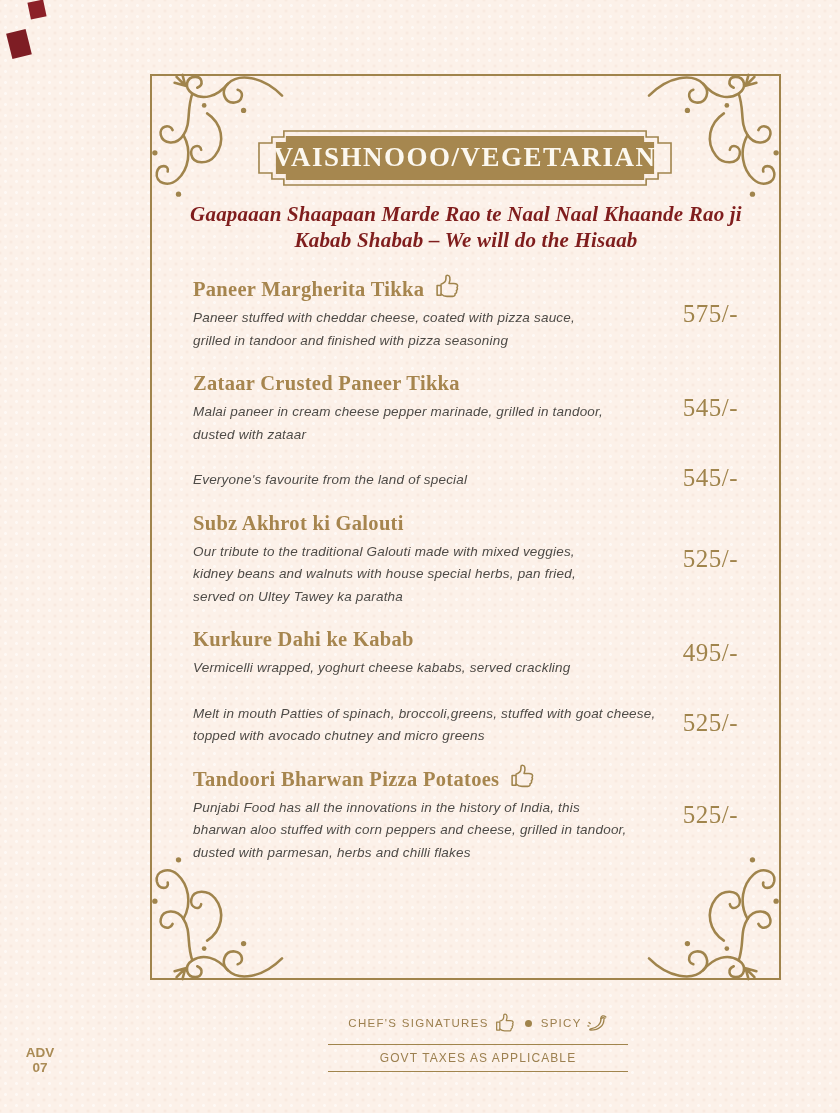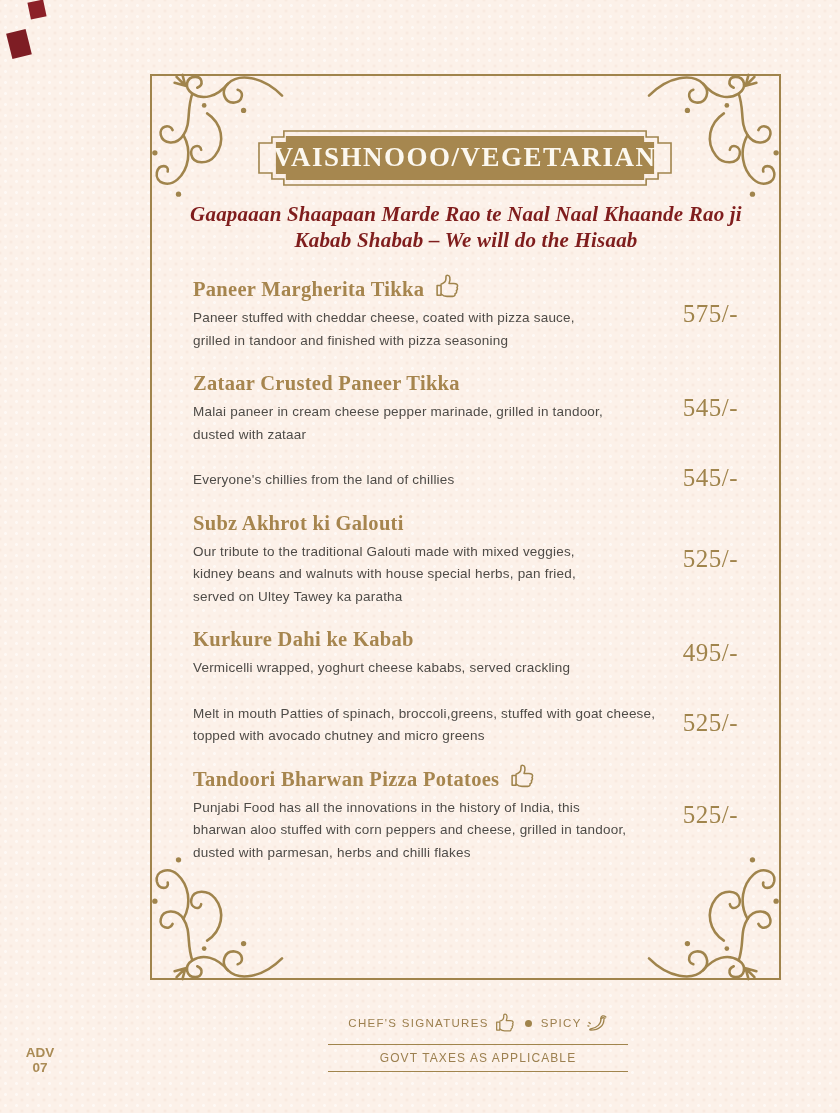--- a/index.html
+++ b/index.html
@@ -52,21 +52,21 @@
   .item{ display:flex; align-items:center; margin-bottom:18px; }
   .item-main{ flex:1 1 auto; }
   .item-title-row{ display:flex; align-items:flex-start; gap:10px; }
   .item-title{
     font-family:"Liberation Serif", serif; font-weight:bold; font-size:20.5px;
     line-height:26px; color:#a6854e; letter-spacing:.3px; white-space:pre-line;
   }
   .badge-icon{ color:#a0844c; margin-top:-2px; flex:0 0 auto; }
   .badge-icon svg{ display:block; }
   .item-desc{
-    margin-top:5px; font-size:13.5px; line-height:22.5px;
+    margin-top:5px; font-size:13.5px; font-style:italic; line-height:22.5px;
     color:#4e4b47; letter-spacing:.2px; white-space:pre-line;
   }
   .item-price{
     flex:0 0 auto; width:72px; text-align:right;
     font-family:"Liberation Serif", serif; font-size:25px; line-height:26px;
     color:#a0844c; letter-spacing:.5px;
   }
 
   
   .legend{
@@ -189,21 +189,21 @@
         <span class="item-title">Zataar Crusted Paneer Tikka</span>
       </div>
       <div class="item-desc">Malai paneer in cream cheese pepper marinade, grilled in tandoor,
 dusted with zataar</div>
     </div>
     <div class="item-price">545/-</div>
   </div>
 
   <div class="item">
     <div class="item-main">
-      <div class="item-desc">Everyone's chillies from the land of chillies</div>
+      <div class="item-desc">Everyone's favourite from the land of special</div>
     </div>
     <div class="item-price">545/-</div>
   </div>
 
   <div class="item">
     <div class="item-main">
       <div class="item-title-row">
         <span class="item-title">Subz Akhrot ki Galouti</span>
       </div>
       <div class="item-desc">Our tribute to the traditional Galouti made with mixed veggies,

